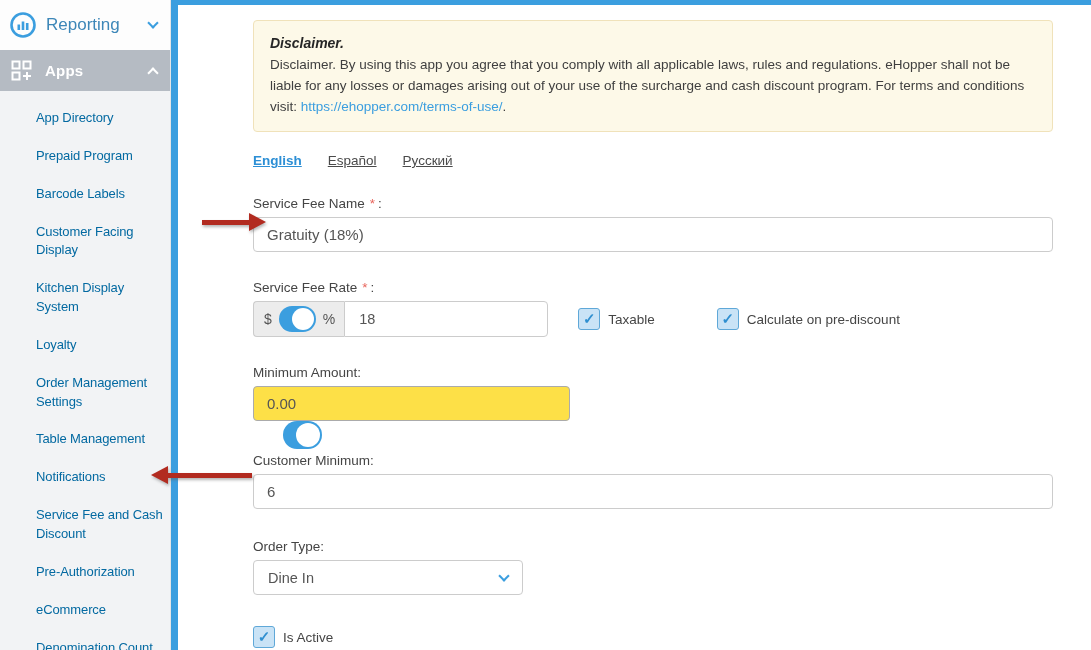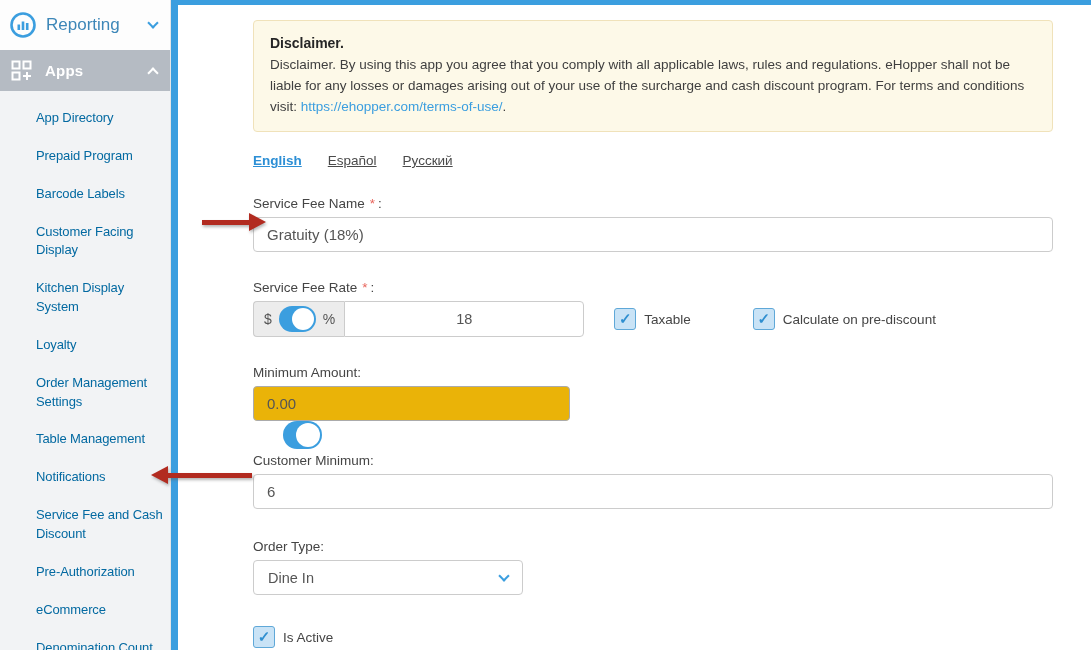--- a/index.html
+++ b/index.html
@@ -21,38 +21,38 @@
   .chev.down { transform:rotate(45deg); margin-top:-4px; }
   .chev.up { border-color:#fff; transform:rotate(-135deg); margin-bottom:-4px; }
 
   .nav { padding-top:7px; }
   .nav-item { padding:11px 6px 8px 20px; font-size:13px; letter-spacing:-0.1px; line-height:1.45; color:#0369a1; cursor:pointer;margin-left:16px; }
 
   
   .content { position:absolute; left:253px; top:0; width:800px; }
 
   .disclaimer { margin-top:20px; background:#fdf9e8; border:1px solid #f0e2ba; border-radius:4px; padding:12px 16px 14px; font-size:13.5px; color:#3f3f3f; line-height:1.55; }
-  .disclaimer-title { font-weight:bold; font-size:14px; color:#262626; }
+  .disclaimer-title { font-weight:bold; font-size:14px; color:#262626;font-style:italic; }
   .disclaimer a { color:#3b9edf; text-decoration:none; }
 
   .lang-row { margin-top:21px; display:flex; gap:26px; }
   .lang { font-size:13.5px; color:#4a4a4a; text-decoration:underline; cursor:pointer; }
   .lang.active { color:#2d8fd5; font-weight:bold; }
 
   .field-label { font-size:13.5px; color:#454545; }
   .req { color:#e8635a; margin:0 3px 0 5px; }
 
   .mt26 { margin-top:28px; } .mt28 { margin-top:28px; } .mt30 { margin-top:30px; }
 
   .text-input { height:35px; border:1px solid #ccc; border-radius:4px; background:#fff; font-family:inherit; font-size:15px; color:#555; padding:0 13px; width:100%; margin-top:6px; outline:none; }
-  .text-input:disabled, .text-input.disabled { background:#eab308; border-color:#ababab; color:#555; }
+  .text-input:disabled, .text-input.disabled { background:#fde047; border-color:#ababab; color:#555; }
 
   .rate-row { display:flex; align-items:center; margin-top:6px; }
   .rate-group { display:flex; align-items:center; height:36px; background:#ececec; border:1px solid #ccc; border-right:none; border-radius:4px 0 0 4px; padding:0 9px 0 10px; gap:7px; font-size:14px; color:#555; }
-  .rate-input { width:240px; height:36px; border:1px solid #ccc; border-radius:0 4px 4px 0; font-family:inherit; font-size:14.5px; color:#555; text-align:center; padding:0 14px; outline:none; }
+  .rate-input { width:204px; height:36px; border:1px solid #ccc; border-radius:0 4px 4px 0; font-family:inherit; font-size:14.5px; color:#555; text-align:left; padding:0 14px; outline:none; }
 
   .toggle { position:relative; width:37px; height:26px; border-radius:13px; background:#3b9edf; cursor:pointer; flex:none; }
   .toggle .knob { position:absolute; right:2px; top:2px; width:22px; height:22px; border-radius:50%; background:#fff; }
   .toggle.big { width:39px; height:28px; border-radius:14px; }
   .toggle.big .knob { width:24px; height:24px; }
 
   .cb-wrap { display:flex; align-items:center; gap:8px; font-size:13.5px; color:#454545; cursor:pointer; }
   .checkbox { width:22px; height:22px; flex:none; border:1px solid #5fa8d8; background:#c9e3f6; border-radius:3px; color:#2f8fd0; display:flex; align-items:center; justify-content:center; font-size:15px; font-weight:bold; }
 
   .min-row { display:flex; margin-top:28px; align-items:stretch;flex-direction:column; }

